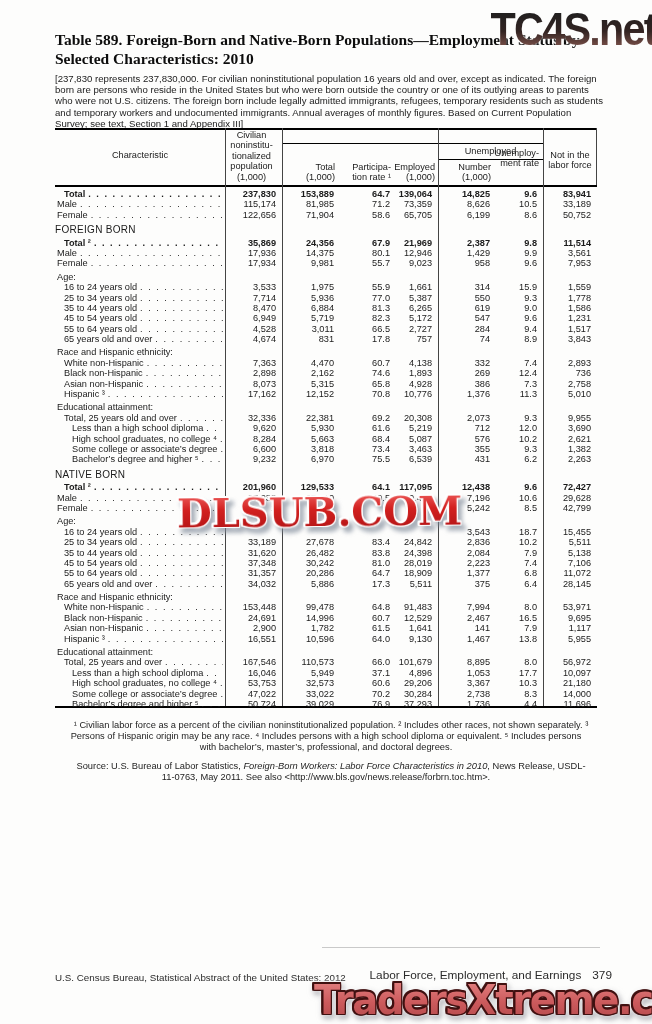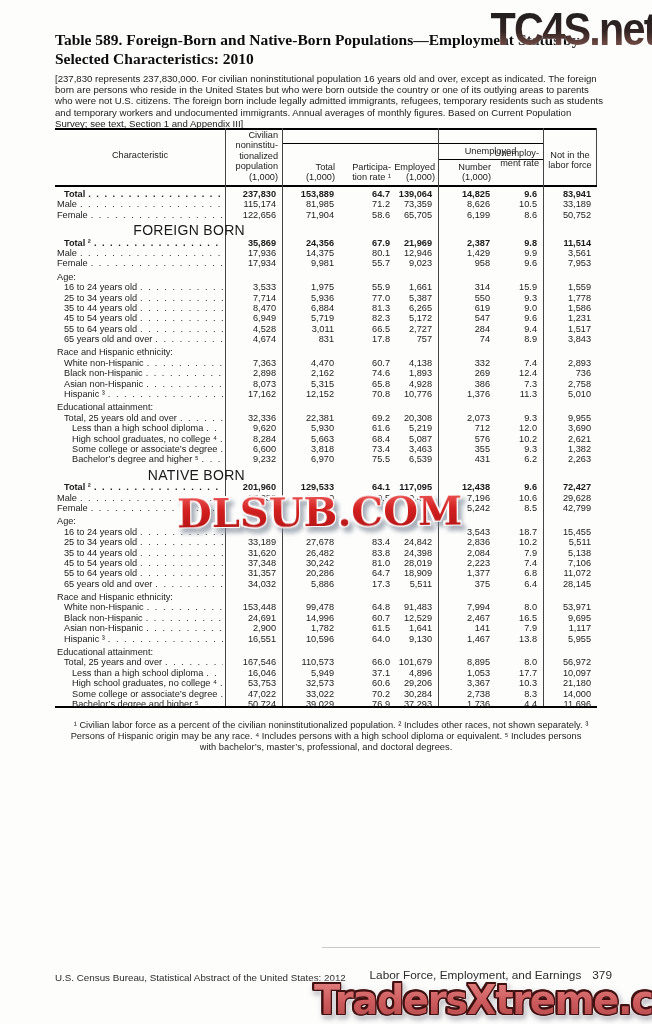--- a/index.html
+++ b/index.html
@@ -18,21 +18,21 @@
   .rule{position:absolute;background:#000;}
   .vline{position:absolute;width:1px;background:#444;}
   .thead{position:absolute;left:0;top:0;width:542px;height:57px;font-size:9.2px;}
   .hc{position:absolute;white-space:pre-line;line-height:10.4px;}
   .tbody{position:absolute;left:0;top:58px;width:542px;height:521px;overflow:hidden;padding-top:3px;box-sizing:border-box;}
 
   .row{display:grid;grid-template-columns:170px 57px 58px 56px 42px 58px 47px 54px;
        height:10.4px;line-height:10.4px;font-size:9.2px;}
   .row.b{font-weight:bold;}
   .grp{margin-top:3px;}
-  .srow{height:10.4px;line-height:10.4px;font-size:14px;width:190px;text-align:right;
+  .srow{height:10.4px;line-height:10.4px;font-size:10px;width:190px;text-align:left;
         margin:5px 0 2px 0;letter-spacing:.3px;}
   .stub{display:flex;align-items:baseline;overflow:hidden;}
   .lbl{white-space:nowrap;}
   .i0 .lbl{padding-left:2px;}
   .i1 .lbl{padding-left:9px;}
   .i2 .lbl{padding-left:17px;}
   .leader{flex:1 1 auto;overflow:hidden;white-space:nowrap;padding-left:3px;margin-right:2px;
           letter-spacing:1.5px;color:#1a1a1a;}
   .leader::after{content:". . . . . . . . . . . . . . . . . . . . . . . . . . . . . . . . . . . . . . . . .";}
   .cell{text-align:right;padding-right:6px;white-space:nowrap;}
@@ -94,21 +94,21 @@
     <div class="rule" style="left:383px;top:31px;width:105px;height:1px;"></div>
 
     <div class="vline" style="left:170px;top:0;height:578px;"></div>
     <div class="vline" style="left:227px;top:0;height:578px;"></div>
     <div class="vline" style="left:383px;top:0;height:578px;"></div>
     <div class="vline" style="left:488px;top:0;height:578px;"></div>
     <div class="vline" style="left:541px;top:0;height:57px;"></div>
 
     <div class="thead">
       <div class="hc" style="left:0;top:22px;width:170px;text-align:center;">Characteristic</div>
-      <div class="hc" style="left:170px;top:2px;width:53px;text-align:right;">Civilian
+      <div class="hc" style="left:170px;top:2px;width:53px;text-align:center;">Civilian
 noninstitu-
 tionalized
 population
 (1,000)</div>
       <div class="hc" style="left:227px;top:34px;width:53px;text-align:right;">Total
 (1,000)</div>
       <div class="hc" style="left:285px;top:34px;width:51px;text-align:right;">Participa-
 tion rate ¹</div>
       <div class="hc" style="left:336px;top:34px;width:44px;text-align:right;">Employed
 (1,000)</div>
@@ -659,20 +659,21 @@
           <div class="cell">37,293</div>
           <div class="cell">1,736</div>
           <div class="cell">4.4</div>
           <div class="cell">11,696</div>
         </div>
       </div>
   </div>
 
   <div class="fnotes">
     <p>¹ Civilian labor force as a percent of the civilian noninstitutionalized population. ² Includes other races, not shown separately. ³ Persons of Hispanic origin may be any race. ⁴ Includes persons with a high school diploma or equivalent. ⁵ Includes persons with bachelor’s, master’s, professional, and doctoral degrees.</p>
+    <p><span>Source: U.S. Bureau of Labor Statistics, </span><span class="src-italic">Foreign-Born Workers: Labor Force Characteristics in 2010</span><span>, News Release, USDL-11-0763, May 2011. See also &lt;http://www.bls.gov/news.release/forbrn.toc.htm&gt;.</span></p>
   </div>
 
   <div class="foot-rule"></div>
   <div class="running-head">
     <span>Labor Force, Employment, and Earnings</span><span class="pageno">379</span>
   </div>
   <div class="credit">U.S. Census Bureau, Statistical Abstract of the United States: 2012</div>
 
   <div class="wm wm-top">TC4S.net</div>
   <div class="wm wm-mid">DLSUB.COM</div>

